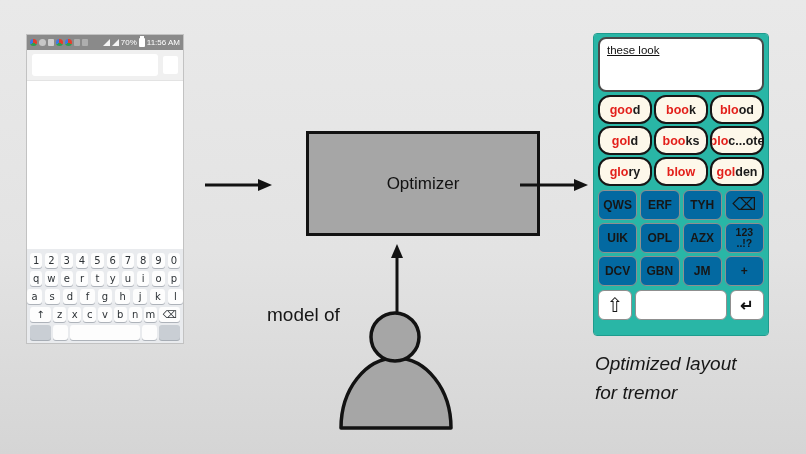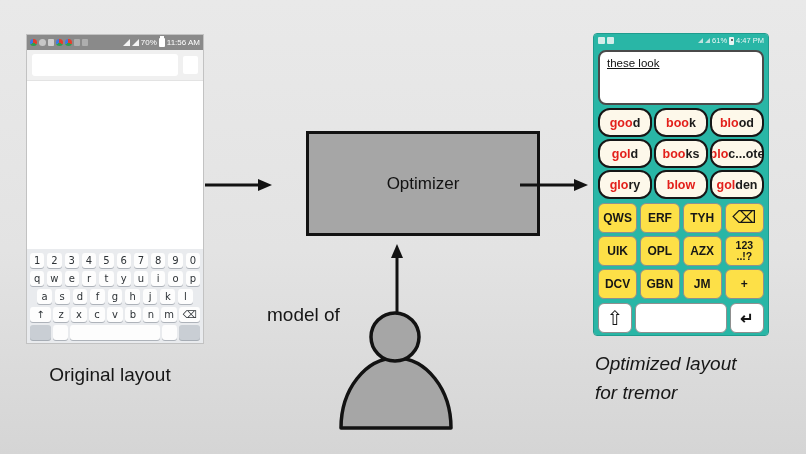--- a/index.html
+++ b/index.html
@@ -3,21 +3,21 @@
 <meta charset="utf-8">
 <style>
   html,body{margin:0;padding:0;}
   .canvas{
     position:relative; width:806px; height:454px; overflow:hidden;
     background:linear-gradient(180deg,#e9e9e9 0%,#e3e3e3 55%,#d5d5d5 100%);
     font-family:"Liberation Sans",sans-serif; color:#111;
   }
   
   .phone-left{
-    position:absolute; left:27px; top:35px; width:176px; height:308px;
+    position:absolute; left:27px; top:35px; width:156px; height:308px;
     background:#fff; outline:1px solid #c2c2c2; overflow:hidden;
   }
   .lp-status{height:15px; background:#8a8a8a; display:flex; align-items:center;
     gap:2px; padding:0 3px; color:#fff; font-size:8px; white-space:nowrap;}
   .dot{width:7px;height:7px;border-radius:50%;
     background:conic-gradient(#e33e2b 0 33%,#2f9e4f 0 66%,#3b78e7 0);}
   .dot.gray{background:#c7c7c7;}
   .sq{width:6px;height:7px;background:#cfcfcf;border-radius:1px;}
   .sq.dim{background:#aeaeae;}
   .spacer{flex:1;}
@@ -72,21 +72,21 @@
   .rp-batt{width:5px;height:8px;background:#e8f5f3;border-radius:1px;position:relative;}
   .rp-batt:after{content:"";position:absolute;left:1.5px;top:2px;width:2px;height:2px;background:#3a3a3a;border-radius:50%;}
   .rp-textarea{margin:3px 4px 0;height:55px;background:#fff;border:2px solid #4a4a4a;
     border-radius:8px;padding:5px 7px;box-sizing:border-box;font-size:11.5px;font-weight:500;color:#111;text-decoration:underline;}
   .rp-suggestions{margin:3px 4px 0;display:grid;grid-template-columns:repeat(3,1fr);gap:2px;}
   .sug{height:29px;background:#fdf8ea;border:2px solid #161616;border-radius:12px;
     box-sizing:border-box;display:flex;align-items:center;justify-content:center;
     font-size:12.5px;font-weight:700;color:#1b1b1b;overflow:hidden;white-space:nowrap;}
   .sug .red{color:#e3201b;}
   .rp-keyboard{margin:4px 4px 0;display:grid;grid-template-columns:repeat(4,1fr);gap:3px;}
-  .rkey{height:30px;background:#fde047;border:1.5px solid #8f8f8f;border-radius:6px;
+  .rkey{height:30px;background:#0369a1;border:1.5px solid #8f8f8f;border-radius:6px;
     box-sizing:border-box;display:flex;align-items:center;justify-content:center;
     font-size:12px;font-weight:700;color:#161616;white-space:pre-line;text-align:center;line-height:1.05;}
   .rp-keyboard > :nth-child(4){font-size:17px;font-weight:400;}
   .rp-keyboard > :nth-child(8){font-size:10.5px;}
   .rp-bottomrow{margin:4px 4px;display:flex;gap:3px;}
   .bkey{height:30px;background:#fff;border:1.5px solid #8f8f8f;border-radius:6px;
     box-sizing:border-box;display:flex;align-items:center;justify-content:center;color:#161616;}
   .bkey.shift{width:34px;font-size:20px;}
   .bkey.space{flex:1;}
   .bkey.enter{width:34px;font-size:16px;font-weight:700;}
@@ -168,41 +168,30 @@
       </div>
       <div class="lp-row r5">
         <div class="k dark mod"></div>
         <div class="k cm"></div>
         <div class="k space"></div>
         <div class="k cm"></div>
         <div class="k dark mod"></div>
       </div>
     </div>
   </div>
-  <div class="original-label">Original layout</div>
 
   <div class="optimizer-box">
     <span>Optimizer</span>
   </div>
 
   <div class="cognitive-label">
       <span>model of</span>
     </div>
 
   <div class="phone-right">
-    <div class="rp-status">
-      <span class="rp-ic"></span>
-      <span class="rp-ic"></span>
-      <span class="spacer"></span>
-      <span class="rp-tri"></span>
-      <span class="rp-tri"></span>
-      <span>61%</span>
-      <span class="rp-batt"></span>
-      <span>4:47 PM</span>
-    </div>
     <div class="rp-textarea">these look</div>
     <div class="rp-suggestions">
         <div class="sug">
           <span class="red">goo</span>
           <span>d</span>
         </div>
         <div class="sug">
           <span class="red">boo</span>
           <span>k</span>
         </div>

